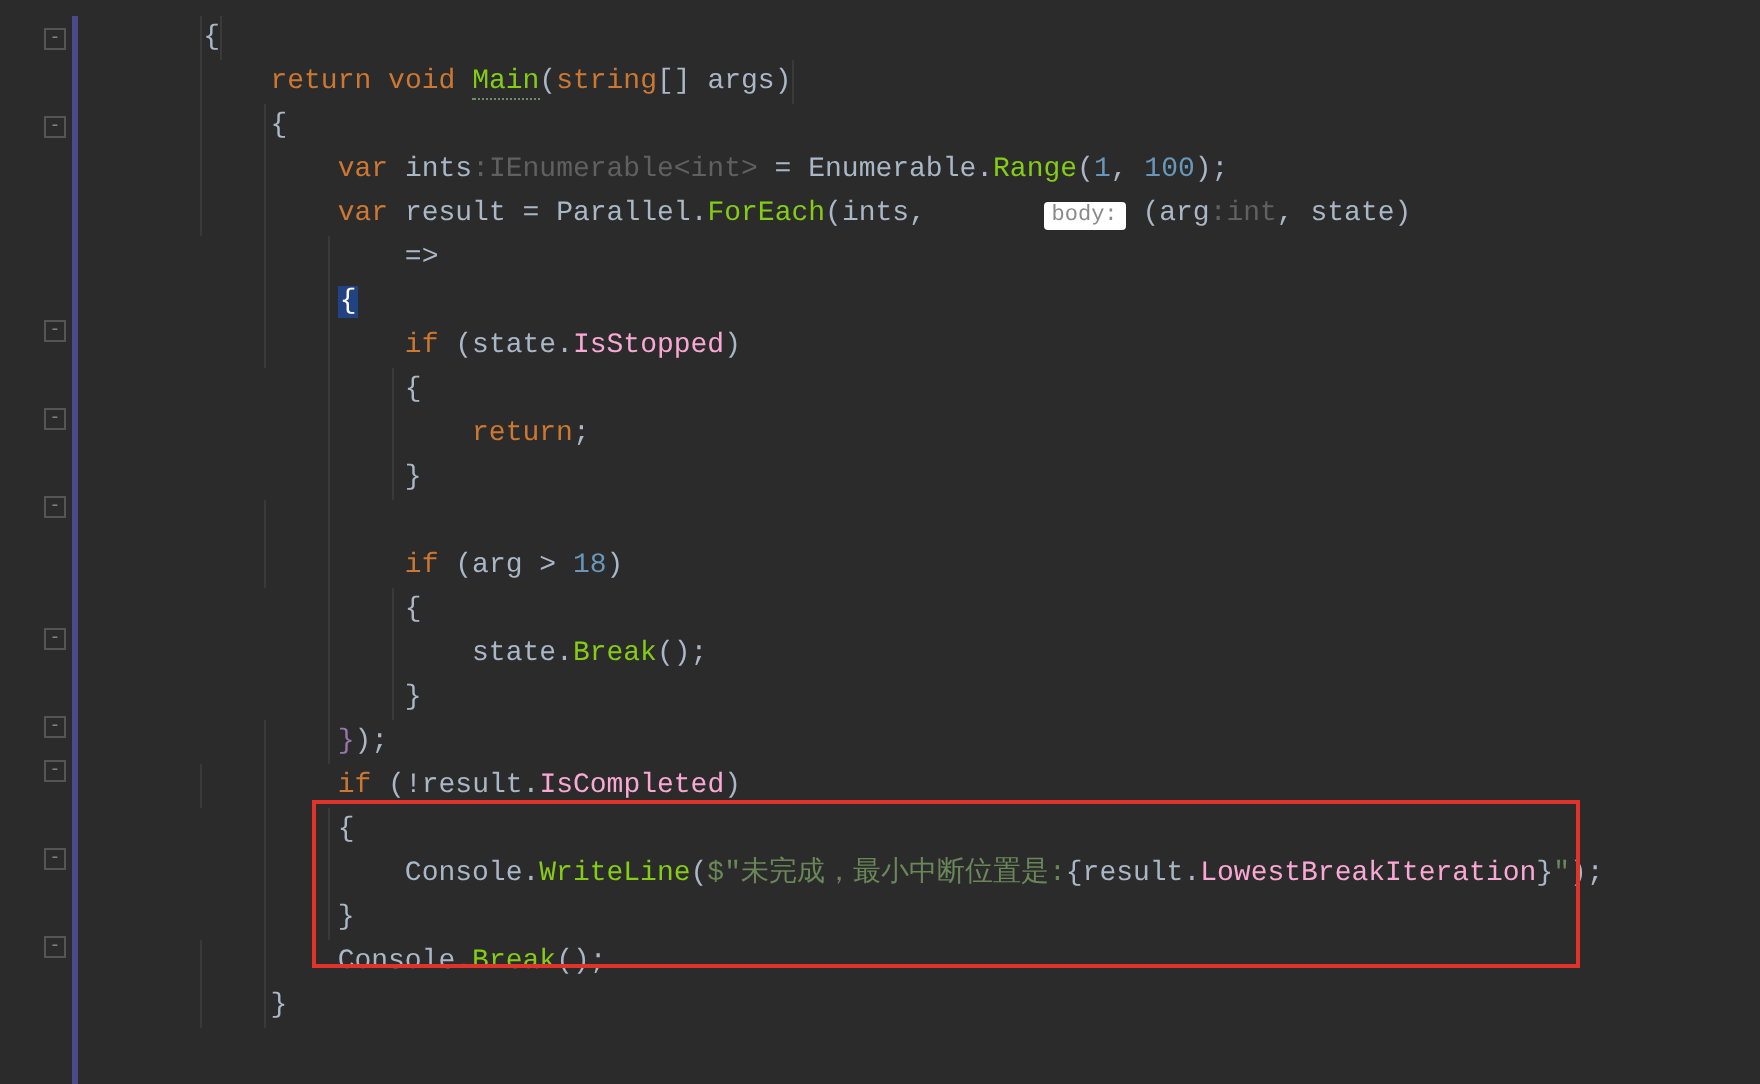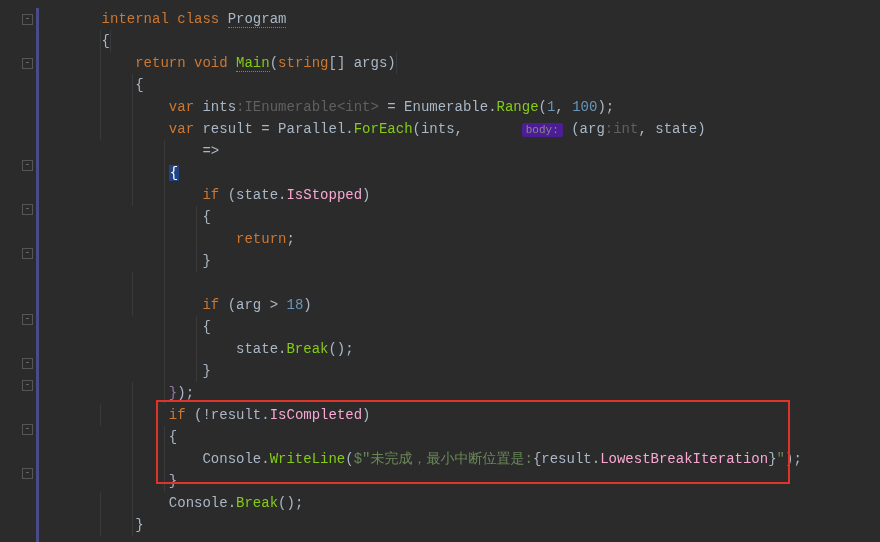--- a/index.html
+++ b/index.html
@@ -58,21 +58,21 @@
   .ig4::before { left: 158px; }
   .ig2::after { left: 62px; }
   .ig3::after { left: 94px; }
   .ig4::after { left: 126px; }
   .kw   { color: #cc7832; }
   .mth  { color: #84cc16; }       
   .str  { color: #6a8759; }       
   .num  { color: #6897bb; }
   .prop { color: #f9a8d4; }       
   .hint { color: #606060; font-size: 14px; }
-  .hintbox { background:#4c1d95; color:#8a8a8a; font-size:11px; padding:1px 4px; border-radius:2px; }
+  .hintbox { background:#ffffff; color:#8a8a8a; font-size:11px; padding:1px 4px; border-radius:2px; }
   .underline { border-bottom: 1px dotted #6b8e6b; }
   .lambda-brace { background: #214283; color:#fff; padding:0 1px; }
   .closing-brace-hl { color:#9876aa; }
   
   .redbox {
     position: absolute;
     border: 2px solid #e0342b;
     left: 120px;
     width: 634px;
     top: 400px;
@@ -98,21 +98,20 @@
   <div class="fold" style="top:314px">-</div>
   <div class="fold" style="top:358px">-</div>
   <div class="fold" style="top:380px">-</div>
   <div class="fold" style="top:424px">-</div>
   <div class="fold" style="top:468px">-</div>
 </div>
 
 <div class="code">
   <div class="changebar cb1"></div>
 
-  <div class="line"><span>    </span><span class="kw">internal</span><span> </span><span class="kw">class</span><span> </span><span class="underline">Program</span></div>
   <div class="line ig1"><span>    </span><span>{</span></div>
   <div class="line ig1"><span>        </span><span class="kw">return</span><span> </span><span class="kw">void</span><span> </span><span class="mth underline">Main</span><span>(</span><span class="kw">string</span><span>[]</span><span> </span><span>args</span><span>)</span></div>
   <div class="line ig2"><span>        </span><span>{</span></div>
   <div class="line ig2"><span>            </span><span class="kw">var</span><span> </span><span>ints</span><span class="hint">:IEnumerable&lt;int&gt;</span><span> </span><span>=</span><span> </span><span>Enumerable</span><span>.</span><span class="mth">Range</span><span>(</span><span class="num">1</span><span>, </span><span class="num">100</span><span>)</span><span>;</span></div>
   <div class="line ig2"><span>            </span><span class="kw">var</span><span> </span><span>result</span><span> </span><span>=</span><span> </span><span>Parallel</span><span>.</span><span class="mth">ForEach</span><span>(</span><span>ints</span><span>,</span><span>       </span><span class="hintbox">body:</span><span> </span><span>(</span><span>arg</span><span class="hint">:int</span><span>, </span><span>state</span><span>)</span></div>
   <div class="line ig3"><span>                </span><span>=&gt;</span></div>
   <div class="line ig3"><span>            </span><span class="lambda-brace">{</span></div>
   <div class="line ig3"><span>                </span><span class="kw">if</span><span> </span><span>(</span><span>state</span><span>.</span><span class="prop">IsStopped</span><span>)</span></div>
   <div class="line ig4"><span>                </span><span>{</span></div>
   <div class="line ig4"><span>                    </span><span class="kw">return</span><span>;</span></div>

